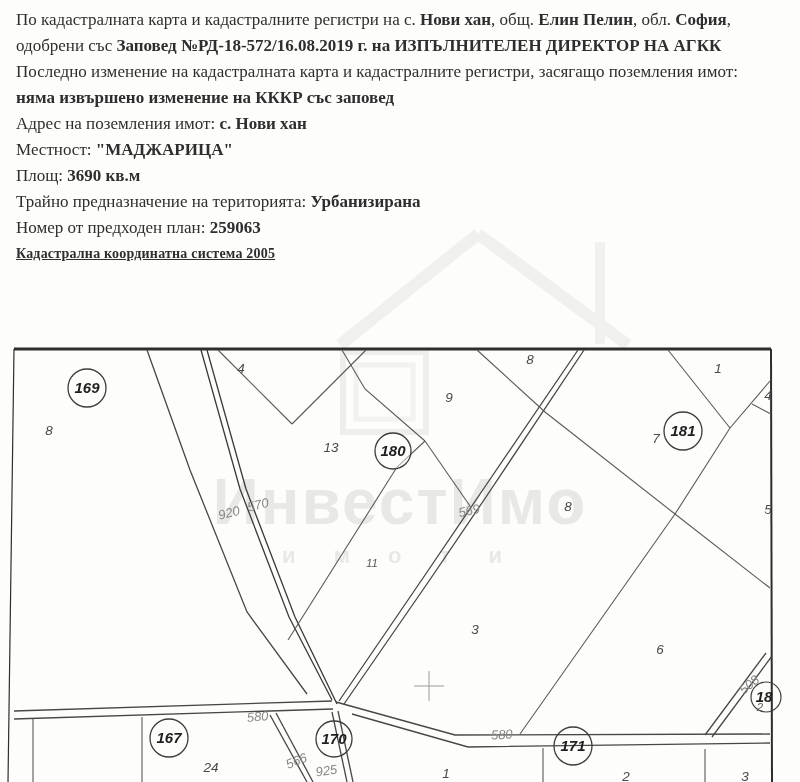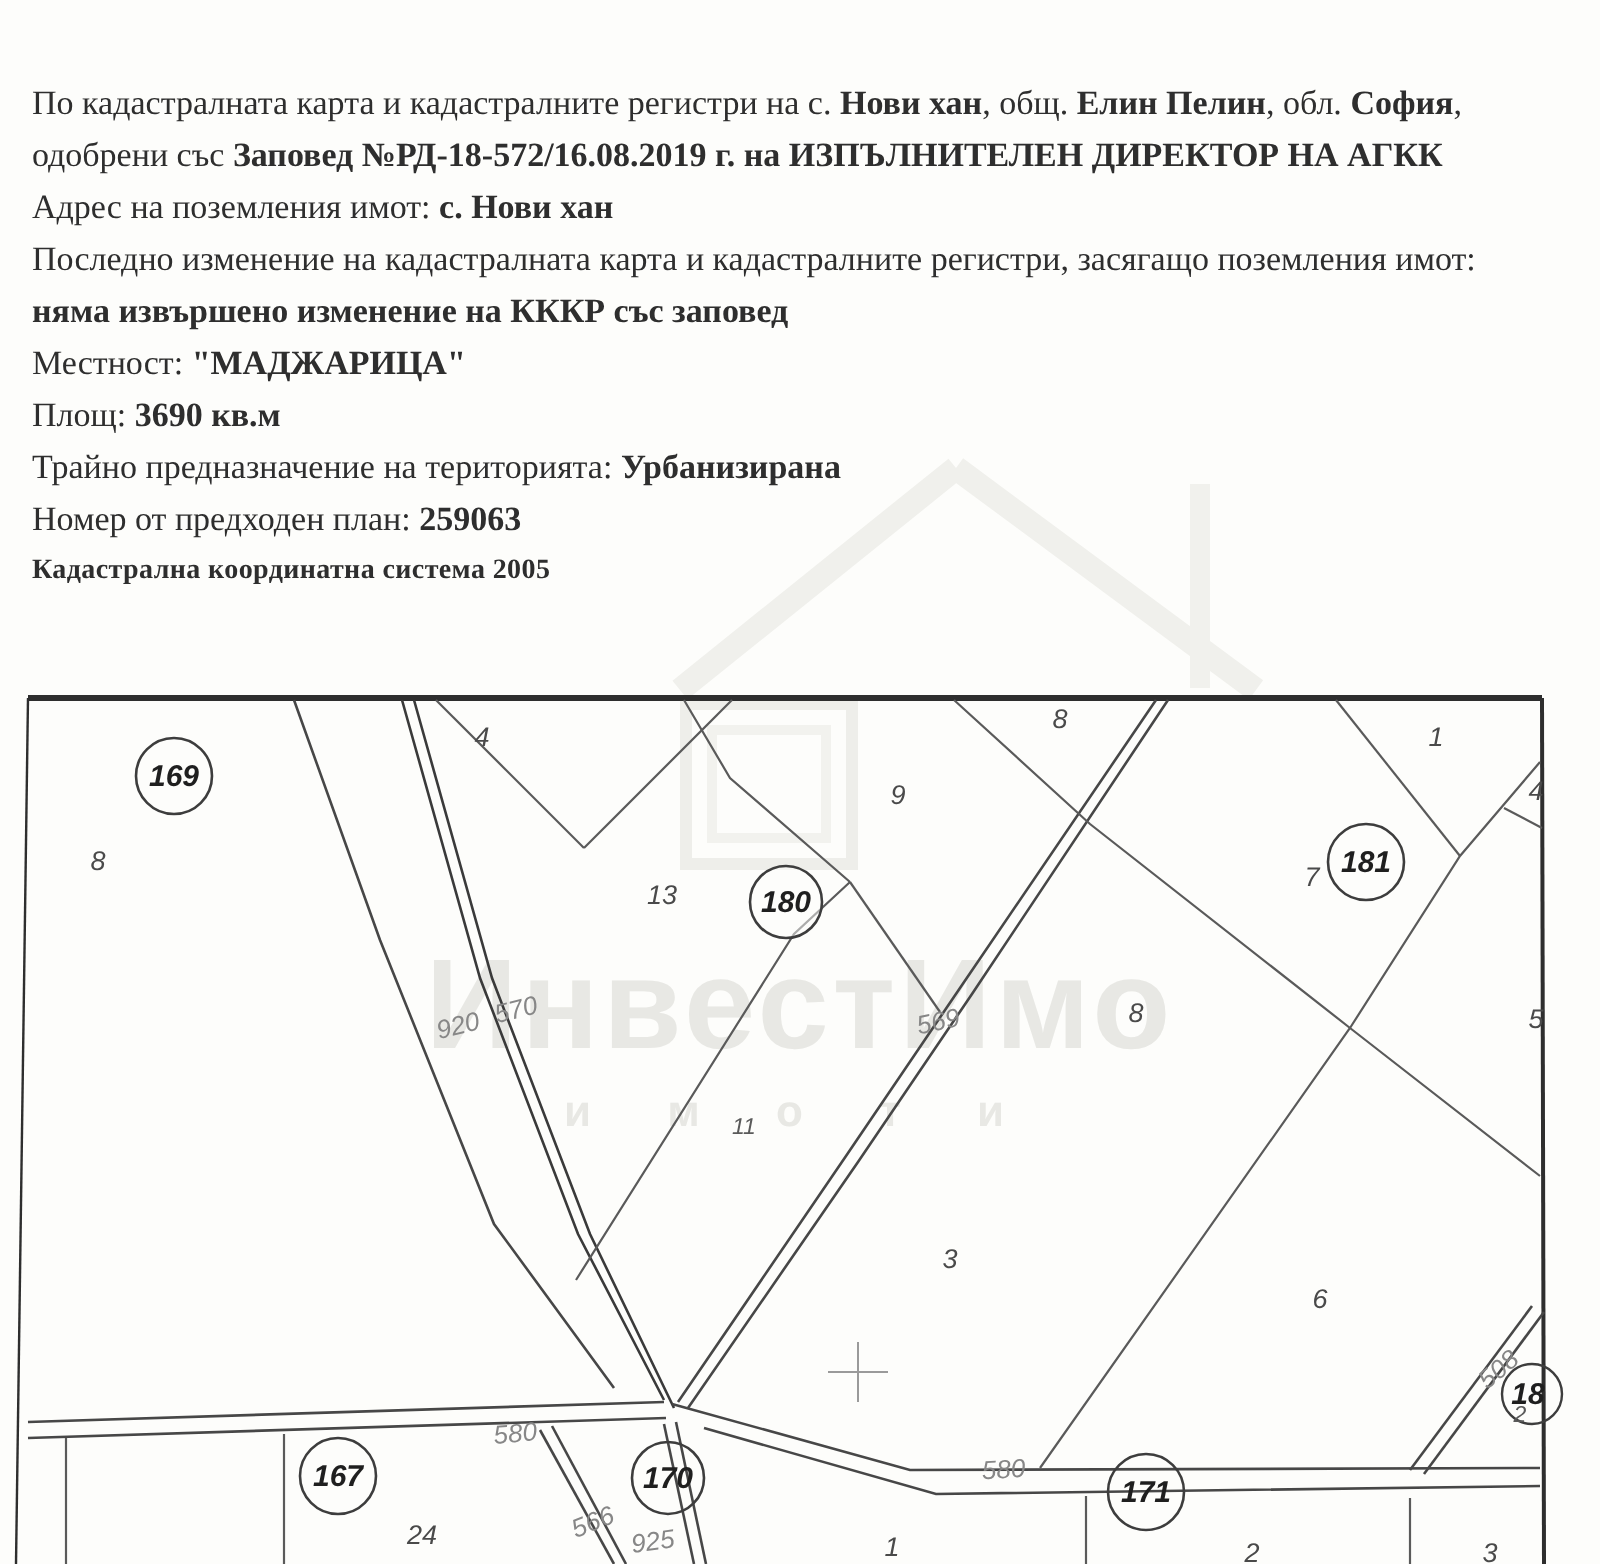--- a/index.html
+++ b/index.html
@@ -4,25 +4,25 @@
 <style>
   html,body{margin:0;padding:0;}
   body{
     width:800px;height:782px;position:relative;overflow:hidden;
     background:#fdfdfb;
     font-family:"Liberation Serif", serif;
   }
   #map-svg{position:absolute;left:0;top:0;z-index:0;}
   .doc-text{
     position:absolute;left:16px;top:7px;width:744px;z-index:1;
-    font-size:17px;line-height:26px;color:#2e2e2e;margin-top:32px;
+    font-size:17px;line-height:26px;color:#2e2e2e;
   }
   .doc-text p{margin:0;padding:0;}
   .b{font-weight:bold;}
-  .map-caption{font-size:14px;font-weight:bold;letter-spacing:0.2px;}
+  .map-caption{font-size:14px;font-weight:bold;letter-spacing:0.2px;text-decoration:underline;}
   svg text{font-family:"Liberation Sans", sans-serif;}
   .plabel{font-style:italic;fill:#4a4a4a;font-size:13.5px;}
   .plabel-sm{font-style:italic;fill:#5a5a5a;font-size:11.5px;}
   .rlabel{font-style:italic;fill:#878787;font-size:13px;}
   .cnum{font-style:italic;font-weight:bold;fill:#1f1f1f;font-size:15px;}
   .wm{fill:#e8e8e4;font-weight:bold;}
 </style>
 </head>
 <body>
 
@@ -141,20 +141,20 @@
     <text class="rlabel" x="258" y="721" text-anchor="middle" transform="rotate(-5 258 721)">580</text>
     <text class="rlabel" x="502" y="739" text-anchor="middle" transform="rotate(-3 502 739)">580</text>
     <text class="rlabel" x="298" y="765" text-anchor="middle" transform="rotate(-22 298 765)">566</text>
     <text class="rlabel" x="327" y="775" text-anchor="middle" transform="rotate(-8 327 775)">925</text>
     <text class="rlabel" x="752" y="688" text-anchor="middle" transform="rotate(-40 752 688)">508</text>
   </g>
 </svg>
 
 <div class="doc-text">
   <p><span>По кадастралната карта и кадастралните регистри на с. </span><span class="b">Нови хан</span><span>, общ. </span><span class="b">Елин Пелин</span><span>, обл. </span><span class="b">София</span><span>, одобрени със </span><span class="b">Заповед №РД-18-572/16.08.2019 г. на ИЗПЪЛНИТЕЛЕН ДИРЕКТОР НА АГКК</span></p>
+  <p><span>Последно изменение на кадастралната карта и кадастралните регистри, засягащо поземления имот: </span><span class="b">няма извършено изменение на КККР със заповед</span></p>
   <p><span>Адрес на поземления имот: </span><span class="b">с. Нови хан</span></p>
-  <p><span>Последно изменение на кадастралната карта и кадастралните регистри, засягащо поземления имот: </span><span class="b">няма извършено изменение на КККР със заповед</span></p>
   <p><span>Местност: </span><span class="b">"МАДЖАРИЦА"</span></p>
   <p><span>Площ: </span><span class="b">3690 кв.м</span></p>
   <p><span>Трайно предназначение на територията: </span><span class="b">Урбанизирана</span></p>
   <p><span>Номер от предходен план: </span><span class="b">259063</span></p>
   <p class="map-caption">Кадастрална координатна система 2005</p>
 </div>
 
 </body></html>

